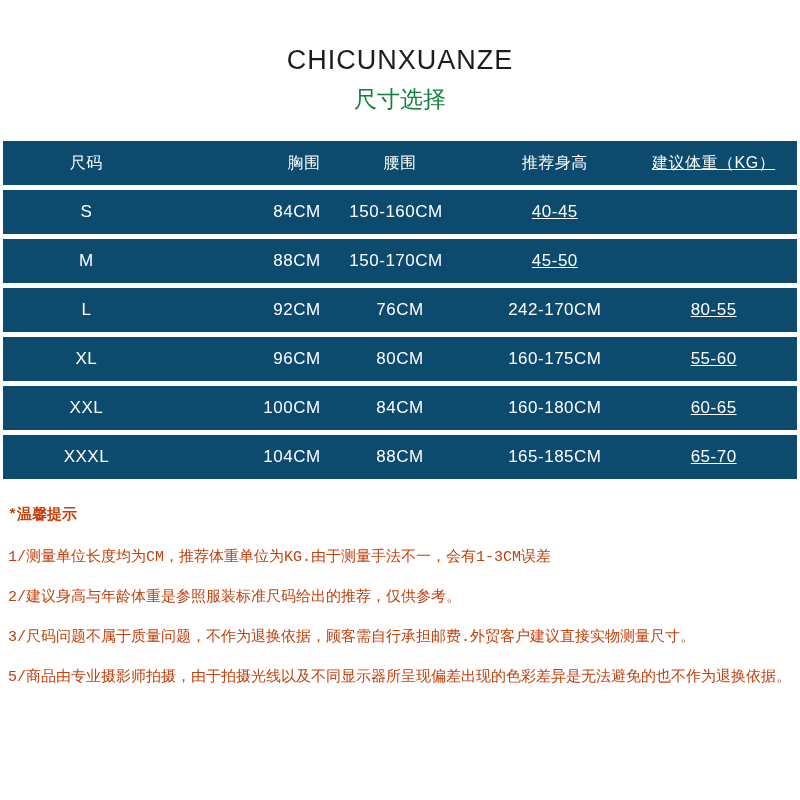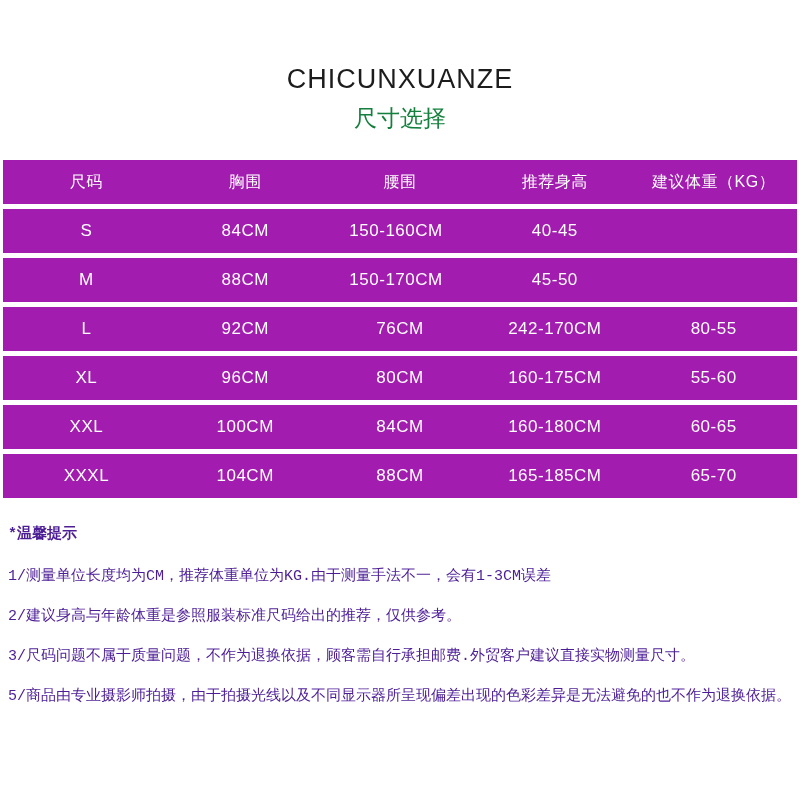--- a/index.html
+++ b/index.html
@@ -10,21 +10,21 @@
     width: 800px;
     height: 800px;
     background: #ffffff;
     font-family: "Liberation Sans", sans-serif;
     position: relative;
     overflow: hidden;
   }
 
   
   .header-block {
-    padding-top: 59px;
+    padding-top: 40px;
     text-align: center;
   }
   .brand-title {
     font-size: 27px;
     line-height: 40px;
     color: #1c1c1c;
     letter-spacing: 1px;
     font-weight: 400;
   }
   .page-title {
@@ -35,43 +35,43 @@
   }
 
   
   .size-table {
     margin: 23px 3px 0 3px;
   }
   .trow {
     display: flex;
     align-items: center;
     height: 44px;
-    background: #a21caf;
+    background: #0c4a6e;
     margin-bottom: 5px;
   }
   .cell {
     color: #ffffff;
     text-align: center;
     font-size: 17px;
     letter-spacing: 0.5px;
     white-space: nowrap;
   }
   .header-row .cell {
     font-size: 16px;
   }
   .c0 { width: 21%; }
-  .c1 { width: 19%; }
+  .c1 { width: 19%; text-align: right; }
   .c2 { width: 20%; }
   .c3 { width: 19%; }
-  .c4 { width: 21%; }
+  .c4 { width: 21%; text-decoration: underline; }
 
   
   .notes {
     margin: 28px 8px 0 8px;
-    color: #4c1d95;
+    color: #c2410c;
     font-family: "Liberation Mono", "DejaVu Sans Mono", monospace;
     font-size: 15px;
   }
   .note-title {
     line-height: 18px;
     margin-bottom: 24px;
     font-weight: bold;
   }
   .note-item {
     line-height: 18px;

